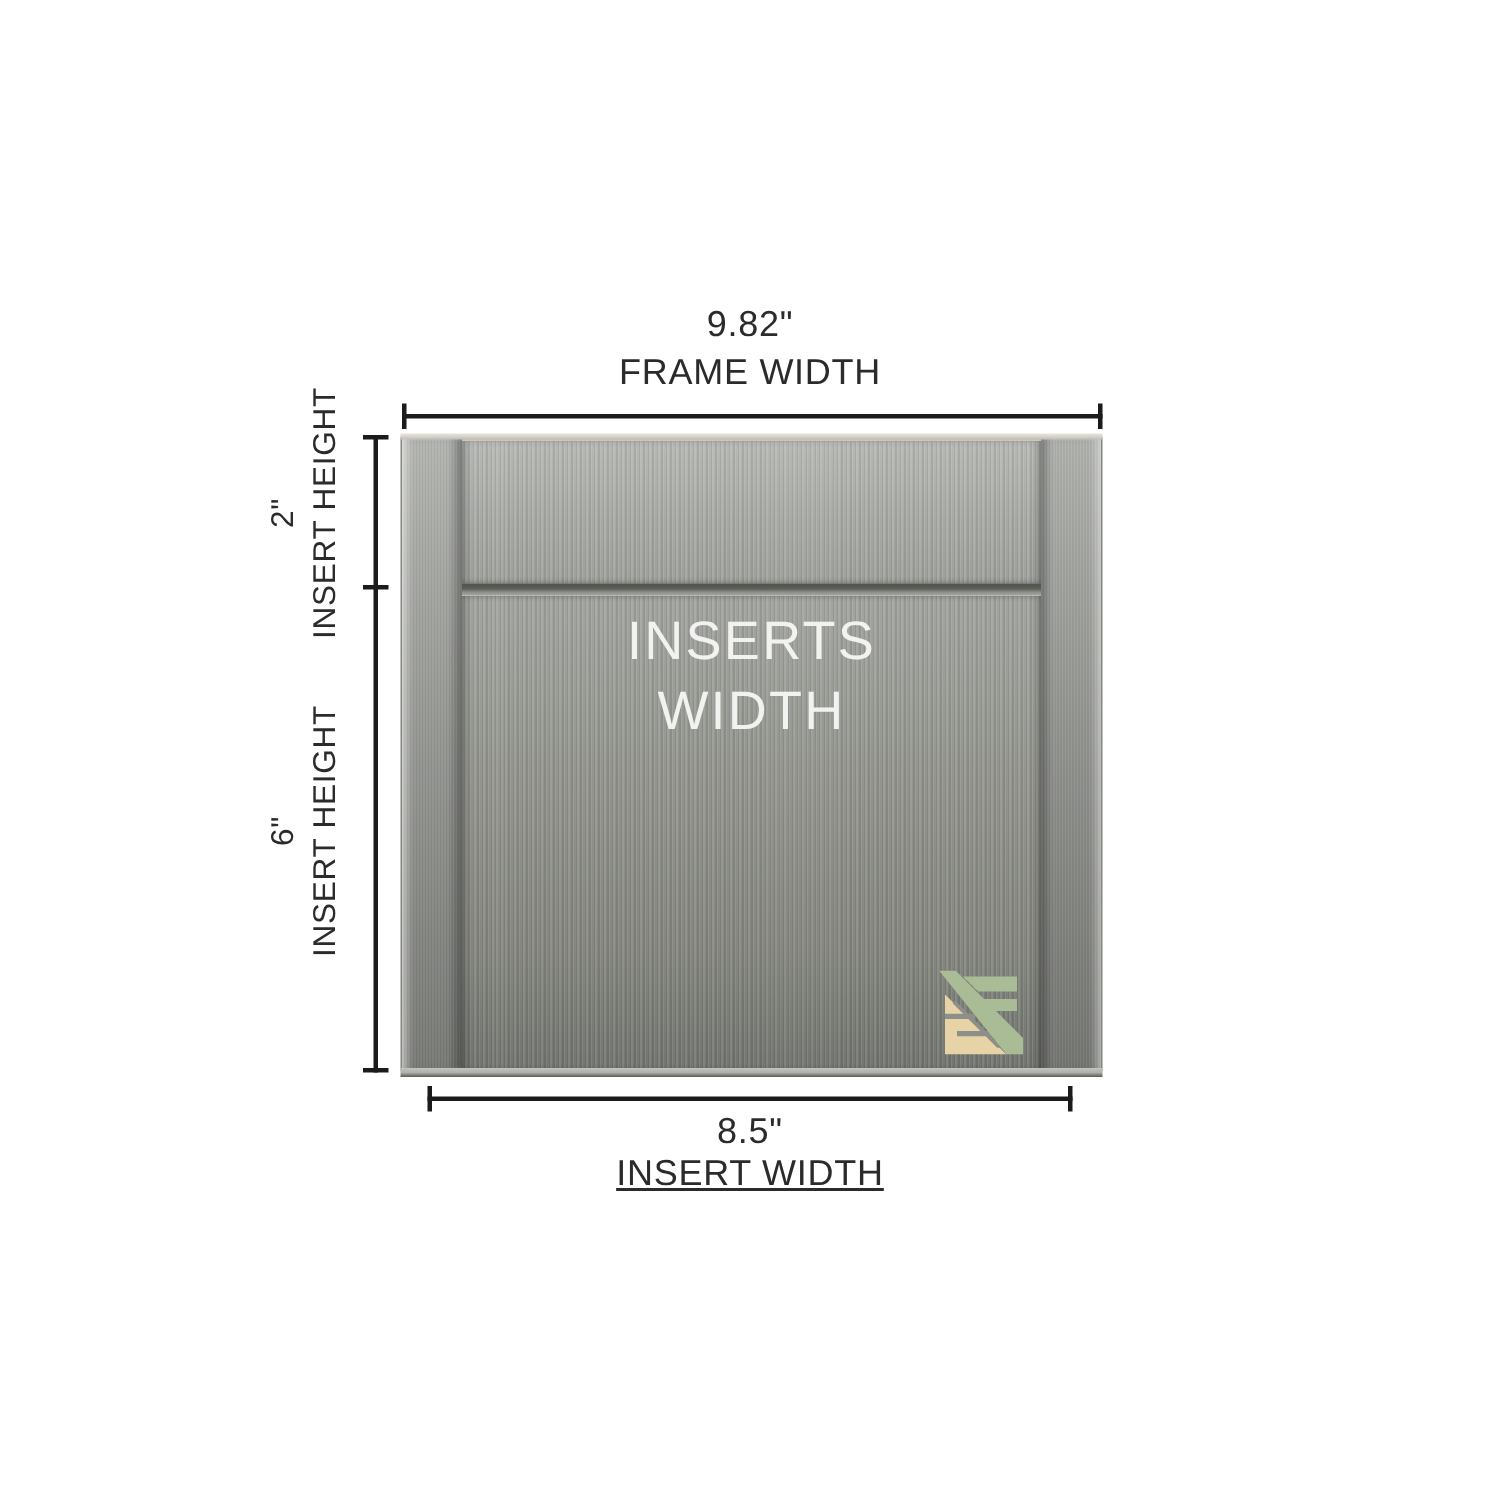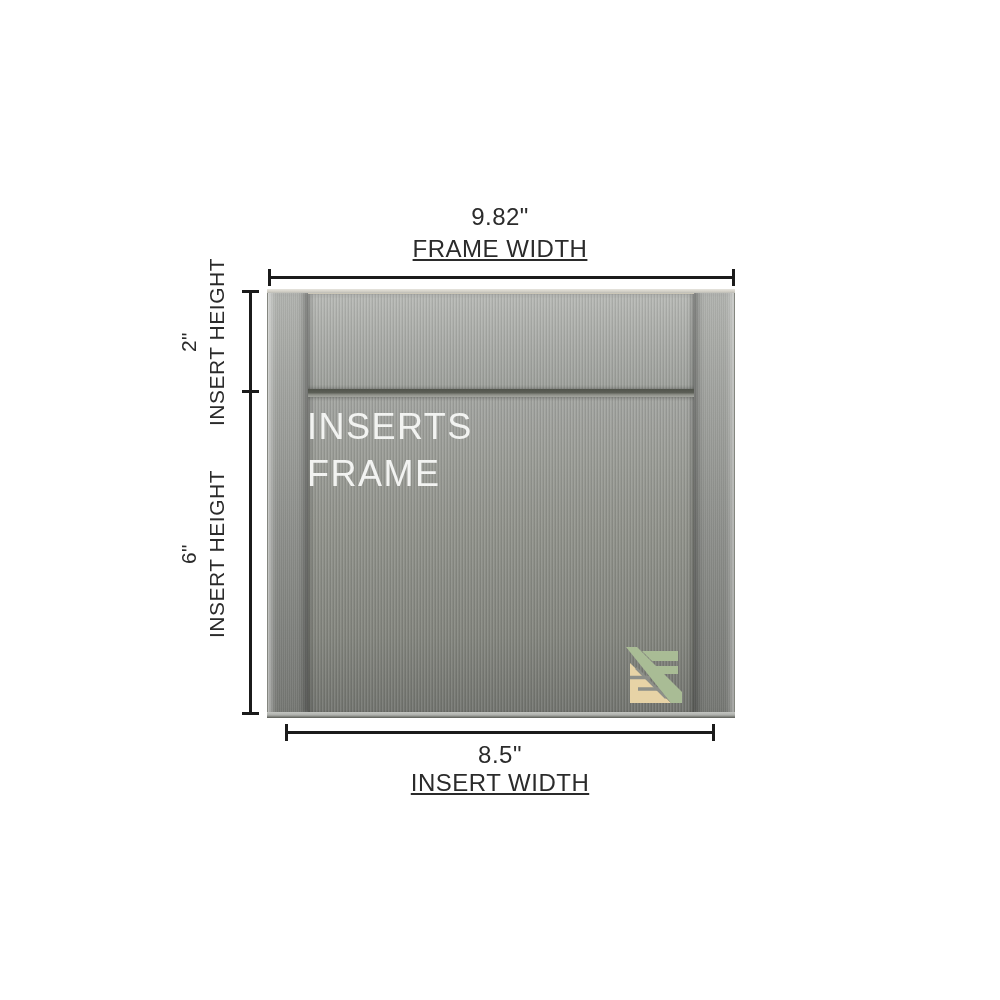--- a/index.html
+++ b/index.html
@@ -6,21 +6,21 @@
   #stage{
     position:relative;width:1000px;height:1000px;background:#ffffff;
     font-family:"Liberation Sans",sans-serif;overflow:hidden;
   }
   
   .dim-text{
     position:absolute;left:0;width:1000px;text-align:center;
     color:#2b2b2b;font-size:24px;line-height:1.15;letter-spacing:.5px;
   }
   #top-value{top:203px;}
-  #top-label{top:235px;text-decoration:underline;}
+  #top-label{top:235px;}
   #bottom-value{top:741px;}
   #bottom-label{top:769px;text-decoration:underline;}
   .rot{
     position:absolute;color:#2b2b2b;font-size:21px;letter-spacing:.5px;
     white-space:nowrap;transform:translate(-50%,-50%) rotate(-90deg);
   }
   #lbl2v{left:189px;top:342px;}
   #lbl2h{left:217px;top:342px;}
   #lbl6v{left:189px;top:554px;}
   #lbl6h{left:217px;top:554px;}
@@ -81,21 +81,21 @@
     background:linear-gradient(180deg,#50534b 0%,#5c5f57 45%,#8d8f88 72%,#a4a6a0 100%);
   }
   .panel-main{
     position:relative;flex:1;
     background:
       repeating-linear-gradient(90deg,rgba(255,255,255,.09) 0 1px,rgba(255,255,255,0) 1px 2px,rgba(0,0,0,.08) 2px 3px),
       linear-gradient(180deg,#a3a5a1 0%,#94968f 35%,#84867f 75%,#737570 100%);
     box-shadow:inset 4px 0 5px -1px rgba(0,0,0,.30),inset -4px 0 5px -1px rgba(0,0,0,.30);
   }
   .insert-text{
-    padding-top:6px;color:#f2f3f1;
+    padding-top:6px;text-align:center;color:#f2f3f1;
     font-size:36px;line-height:47px;letter-spacing:1.5px;font-weight:400;
   }
   .logo{position:absolute;right:13px;bottom:11px;width:56px;height:56px;}
 </style>
 </head>
 <body>
 
 <div id="stage">
 
   <div class="dim-text" id="top-value">9.82"</div>
@@ -113,21 +113,21 @@
   <div id="frame">
     <div class="cap-top"></div>
     <div class="post post-left"></div>
     <div class="post post-right"></div>
     <div class="insert-col">
       <div class="panel-top"></div>
       <div class="divider"></div>
       <div class="panel-main">
         <div class="insert-text">
           <div>INSERTS</div>
-          <div>FRAME</div>
+          <div>WIDTH</div>
         </div>
         <svg class="logo" viewBox="0 0 56 56" xmlns="http://www.w3.org/2000/svg">
 
           <polygon points="4,16 4,56 45,56" fill="#e7d3a6"></polygon>
           <path d="M4,30.5 L24,30.5" stroke="#8d8f89" stroke-width="3.5" fill="none"></path>
           <path d="M12,42 L37,42" stroke="#8d8f89" stroke-width="3.5" fill="none"></path>
           <path d="M10,21 L40,51" stroke="#8d8f89" stroke-width="2.5" fill="none"></path>
 
           <polygon points="0,0 11,0 56,45 56,56 45,56" fill="#a9bc95"></polygon>
           <polygon points="16,4 52,4 52,14 26,14" fill="#a9bc95"></polygon>

